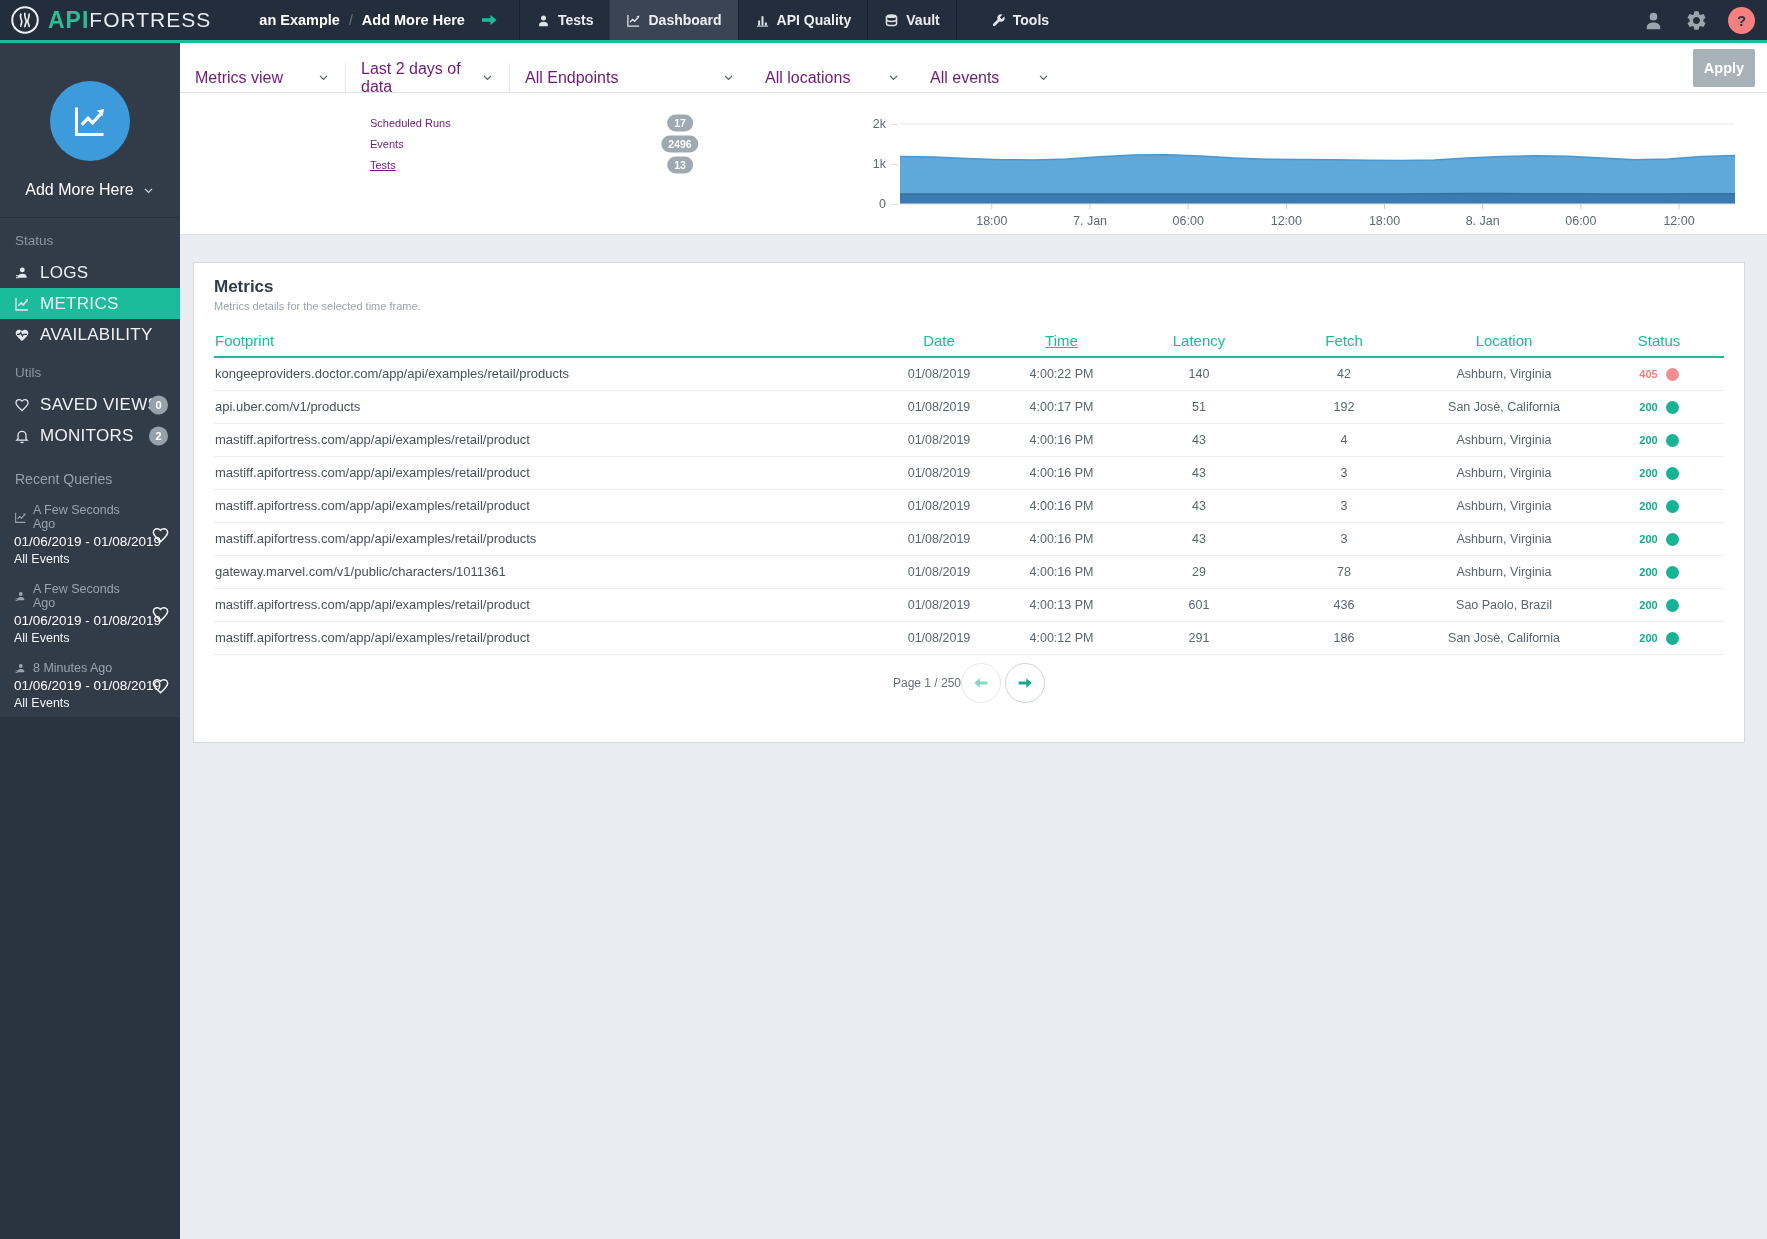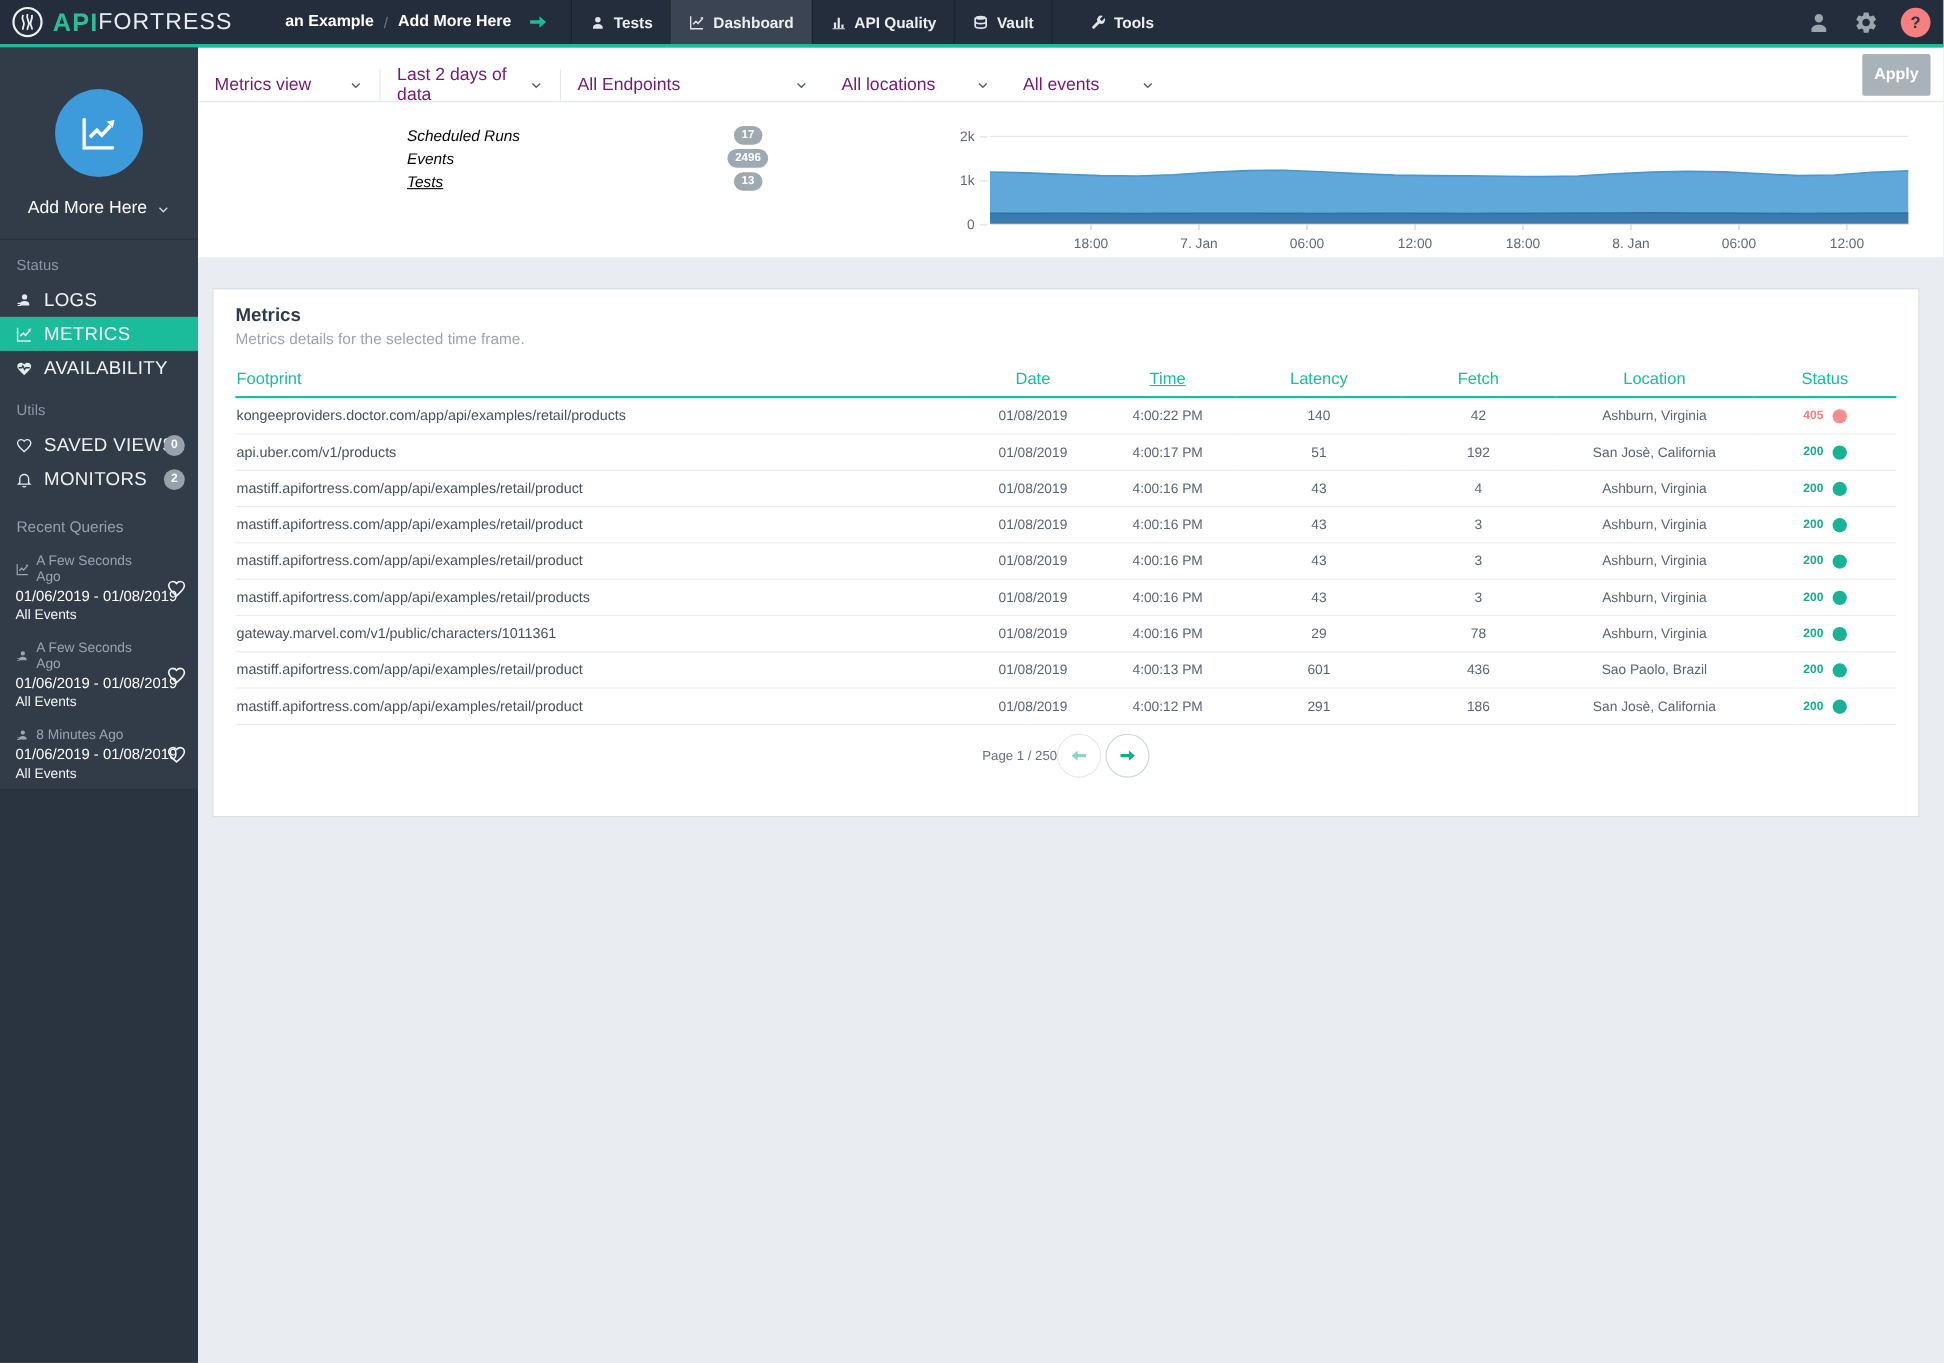--- a/index.html
+++ b/index.html
@@ -72,37 +72,37 @@
   .f4 { width:165px; }
   .f5 { width:150px; }
   .apply-btn { position:absolute; right:12px; top:6px; width:62px; height:38px; background:#a9b2b9;
                color:#fff; font-weight:bold; font-size:14.5px; border:none; border-radius:2px;
                font-family:"Liberation Sans", sans-serif; cursor:pointer; }
 
   .overview { position:absolute; top:50px; left:0; right:0; height:142px; background:#fff;
               border-bottom:1px solid #e1e5e9; }
   .summary { position:absolute; left:190px; top:19px; }
   .sum-row { position:relative; width:360px; height:21px; display:flex; align-items:center; }
-  .sum-label { font-size:14px; color:#000000;font-style:italic; }
+  .sum-label { font-size:11px; color:#701a75; }
   .sum-label.link { text-decoration:underline; cursor:pointer; }
   .sum-badge { position:absolute; left:310px; top:50%; transform:translate(-50%,-50%); background:#9ea9b1;
                color:#fff; font-size:10.5px; font-weight:bold; border-radius:9px; padding:2.5px 7px;
                min-width:24px; text-align:center; }
 
   .chart-wrap { position:absolute; left:720px; top:17px; width:835px; height:122px; }
   .ylab { position:absolute; right:835px; transform:translateY(-50%); font-size:12.5px; color:#5d6a74;
           display:flex; align-items:center; white-space:nowrap; padding-right:2px; }
   .ylab i { display:inline-block; width:7px; height:1px; background:#d9dde1; margin-left:5px; }
   .xlab { position:absolute; top:104px; width:64px; margin-left:-32px; text-align:center;
           font-size:12.5px; color:#5d6a74; }
 
   .card { position:absolute; left:13px; top:219px; right:22px; height:481px; background:#fff;
           border:1px solid #d3dae0; padding:14px 20px 0; }
   .card-title { font-size:17px; font-weight:bold; color:#2e3b49; }
-  .card-sub { font-size:14px; color:#9ba5ad; margin-top:3px; margin-bottom:12px; }
+  .card-sub { font-size:11px; color:#9ba5ad; margin-top:3px; margin-bottom:12px; }
   table { width:100%; border-collapse:collapse; table-layout:fixed; }
   th { color:#1abc9c; font-weight:400; font-size:15px; height:33px; text-align:center;
        border-bottom:2px solid #1abc9c; cursor:pointer; }
   th.fp { text-align:left; }
   th:nth-child(2){ width:120px; } th:nth-child(3){ width:125px;text-decoration:underline; } th:nth-child(4){ width:150px; }
   th:nth-child(5){ width:140px; } th:nth-child(6){ width:180px; } th:nth-child(7){ width:130px; }
   td { font-size:12.5px; color:#5a6671; text-align:center; height:33px;
        border-bottom:1px solid #e9edf0; overflow:hidden; white-space:nowrap; }
   td.fp { text-align:left; font-size:13px; color:#47525c; }
   .st { display:inline-flex; align-items:center; gap:8px; vertical-align:middle; }

